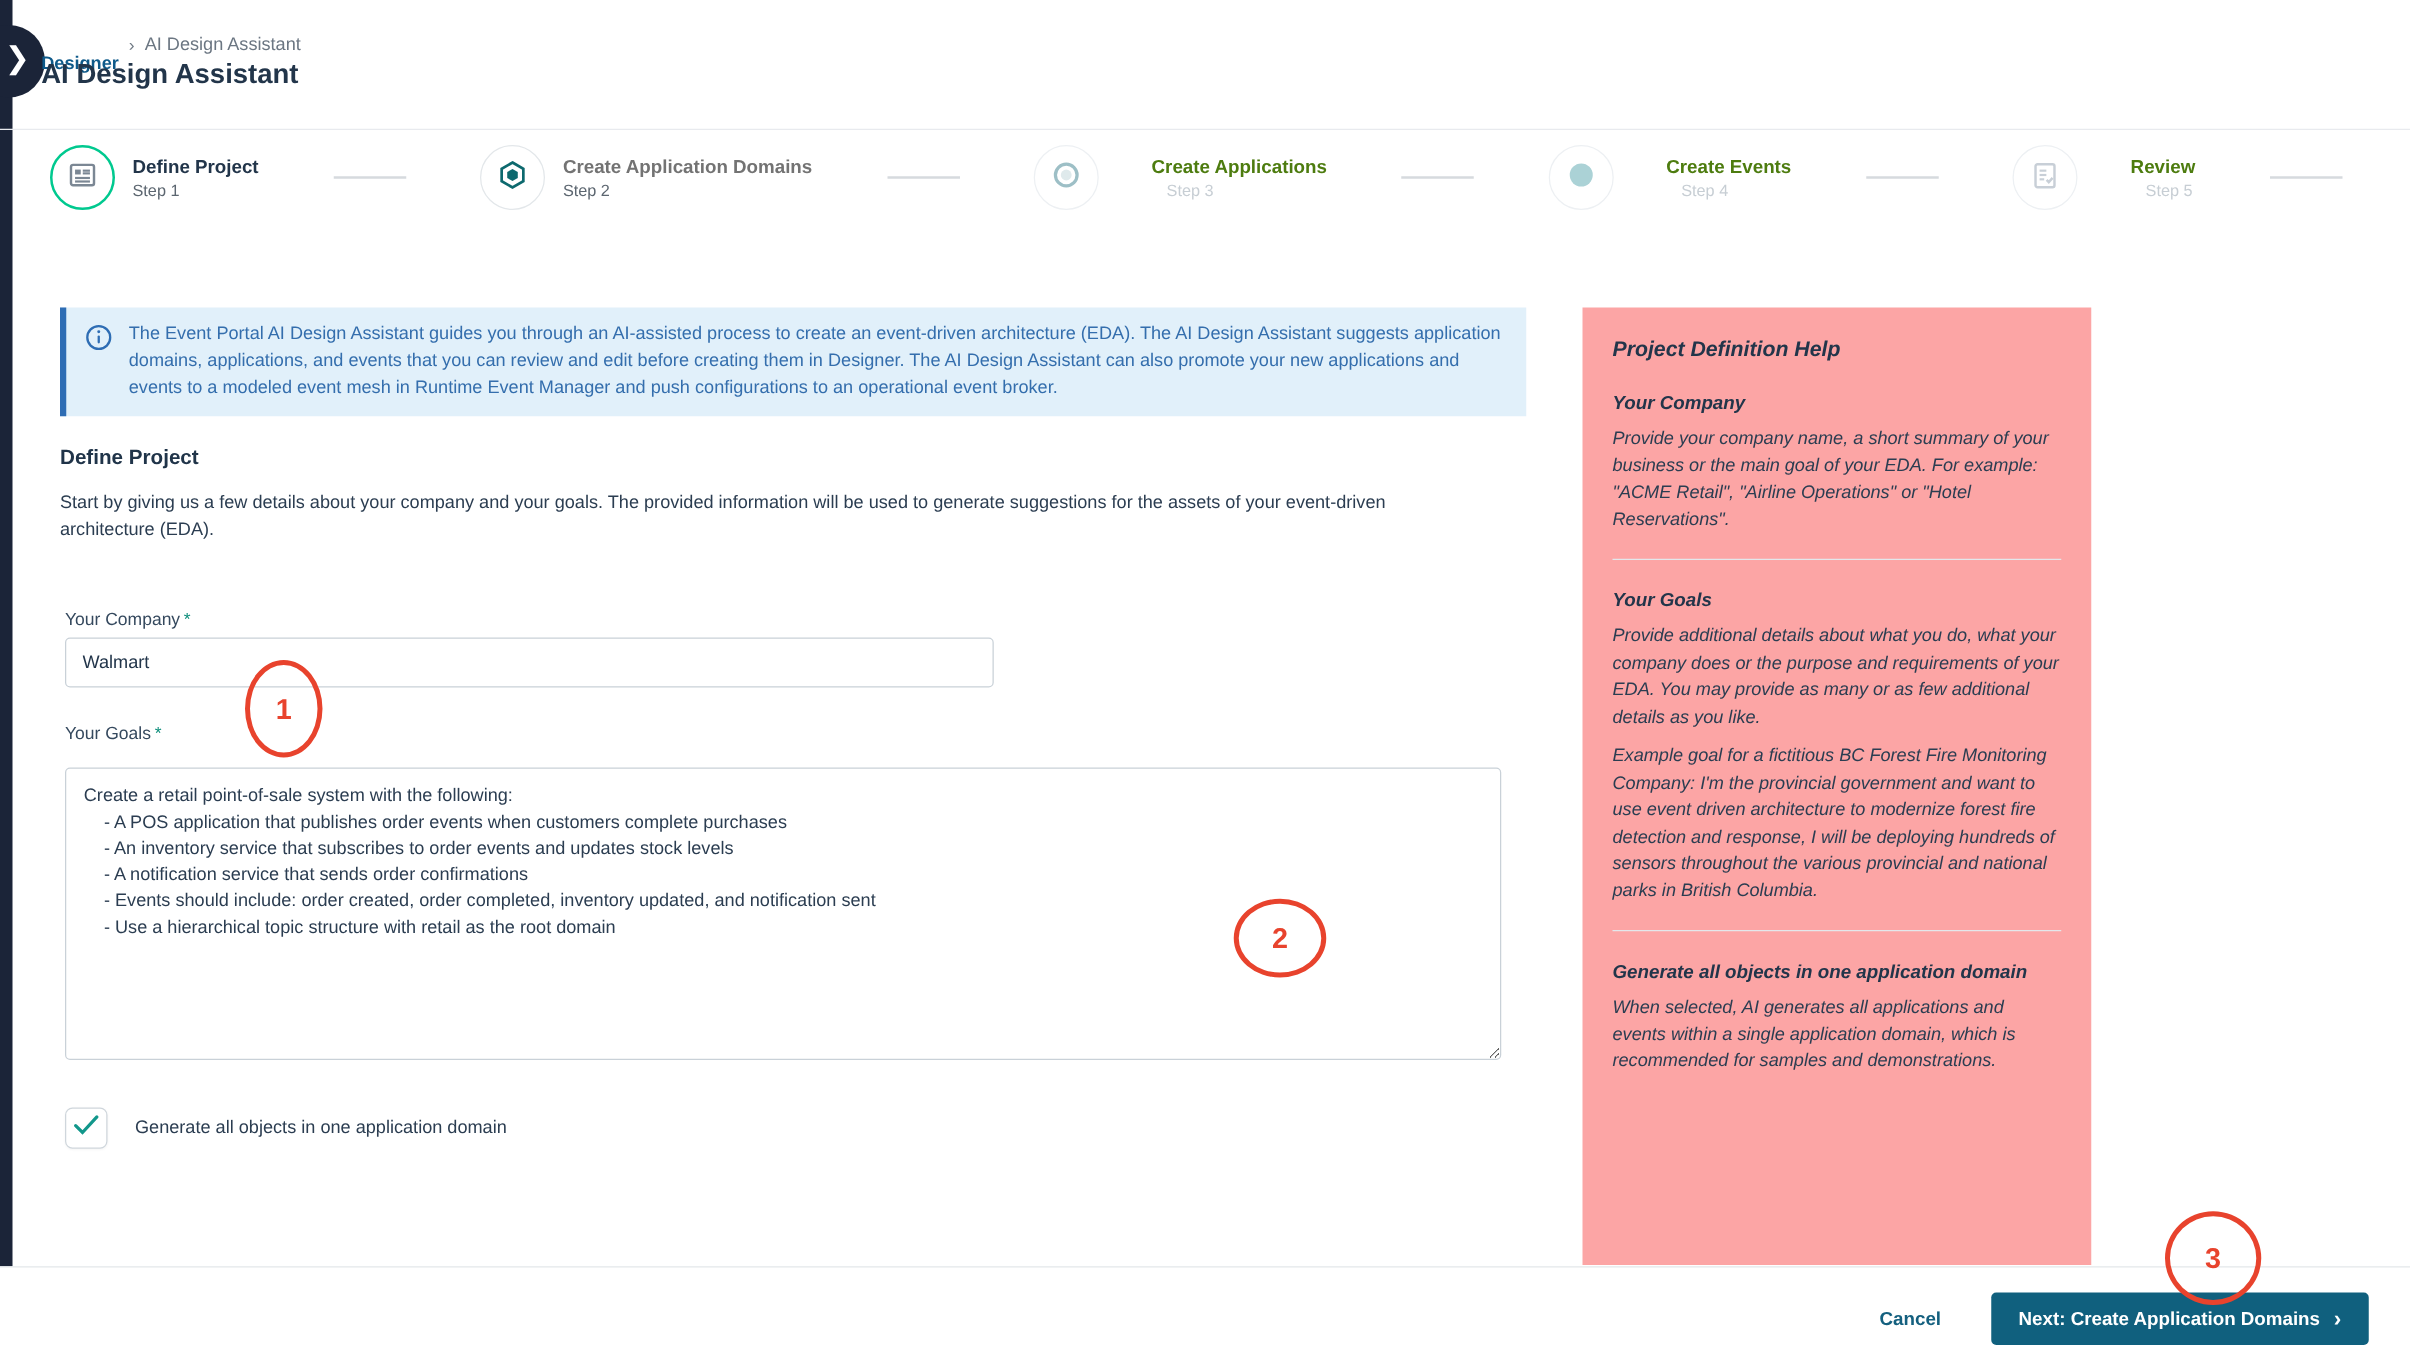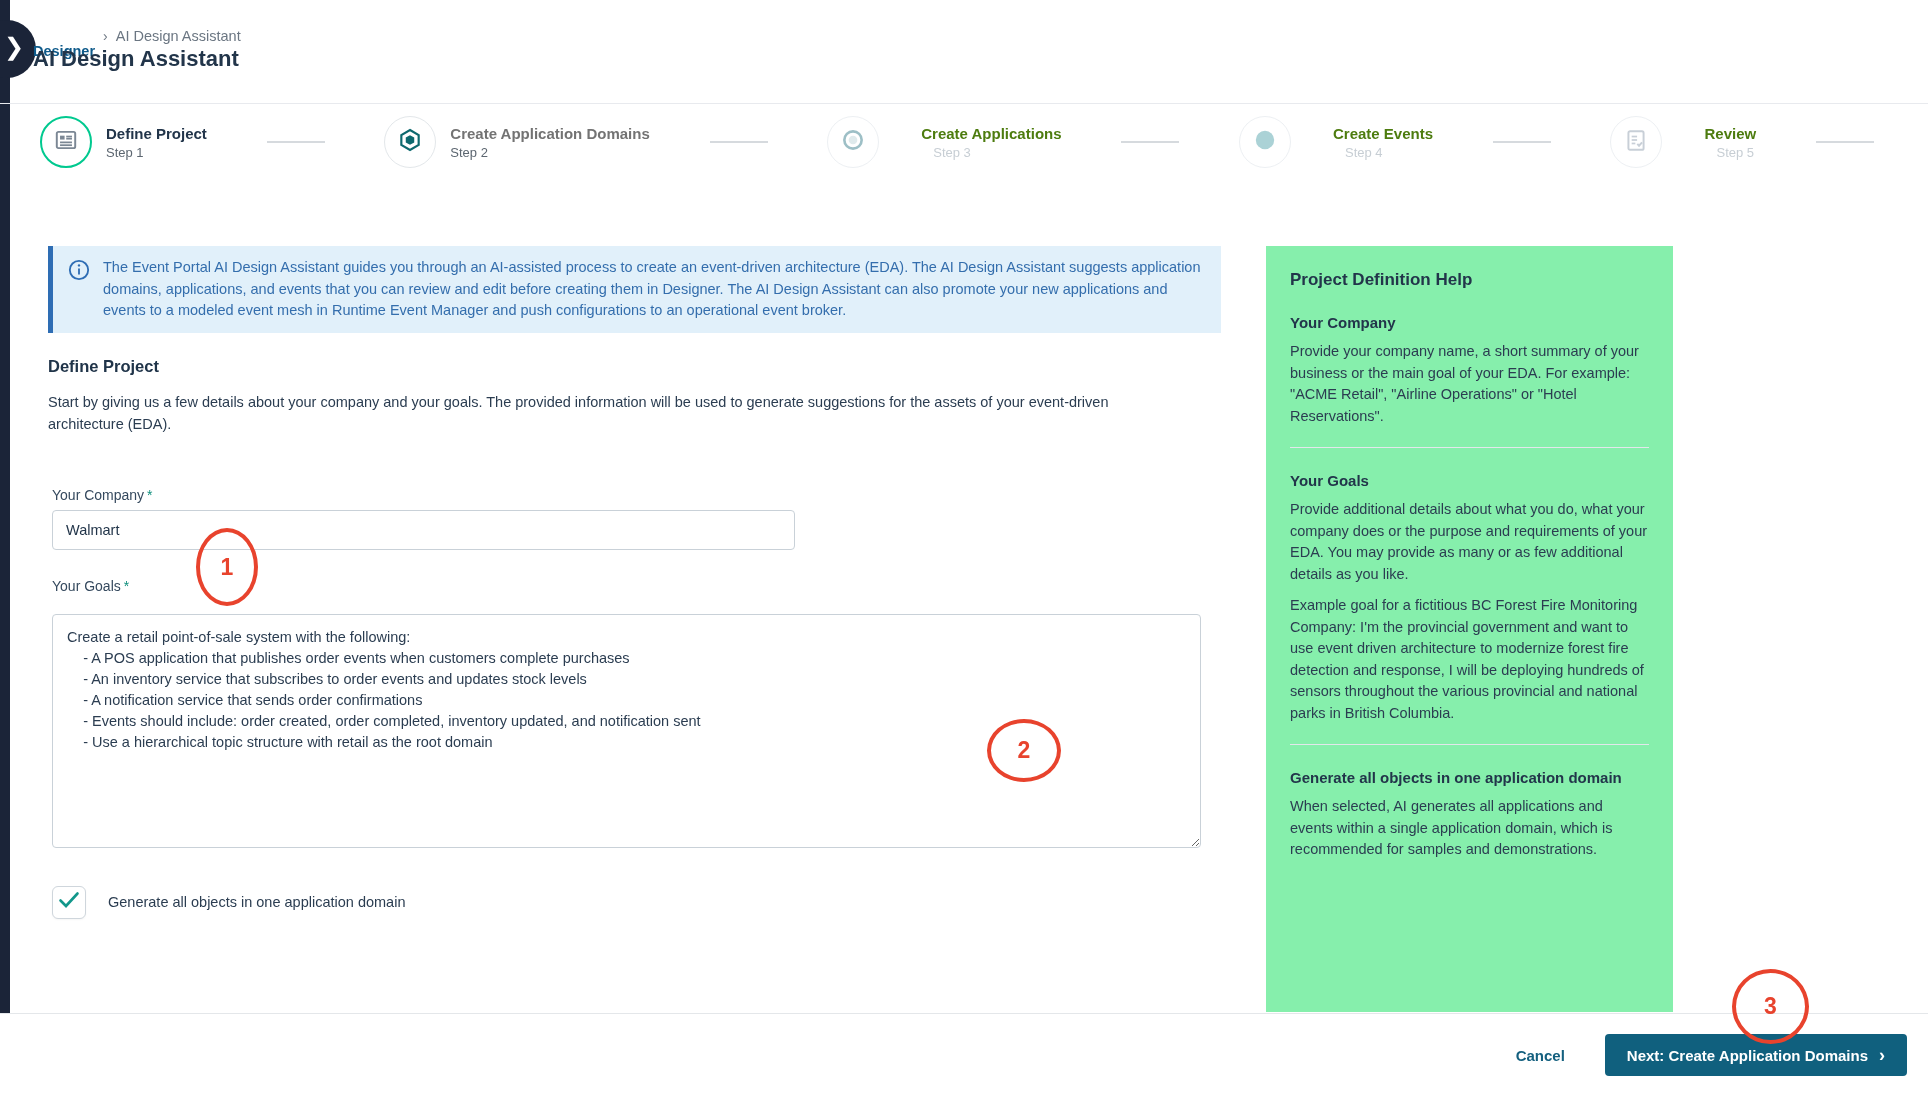--- a/index.html
+++ b/index.html
@@ -56,29 +56,29 @@
 
   .check-row { margin:38px 0 0 4px; display:flex; align-items:center; gap:22px; }
   .checkbox { width:34px; height:33px; border:1px solid #cfd6dc; border-radius:6px; background:#fff; display:flex;
     align-items:center; justify-content:center; cursor:pointer; box-shadow:0 1px 2px rgba(0,0,0,0.04); }
   .check-label { font-size:14.5px; color:#2b3d51; }
 
   .disclaimer { margin:24px 0 0 4px; width:1060px; font-size:14.5px; line-height:22.5px; color:#2b3d51; }
   .disclaimer a { color:#0b6fa8; font-weight:bold; text-decoration:none; cursor:pointer; }
 
   
-  .help-panel { position:absolute; left:1266px; top:246px; width:407px; height:766px; background:#86efac; padding:24px 24px; overflow:hidden; }
+  .help-panel { position:absolute; left:1266px; top:246px; width:407px; height:766px; background:#fca5a5; padding:24px 24px; overflow:hidden;font-style:italic; }
   .help-title { font-size:17px; font-weight:bold; color:#22354a; }
   .help-h { font-size:15px; font-weight:bold; color:#22354a; margin-top:24px; }
   .help-p { font-size:14.5px; line-height:21.5px; color:#2b3d51; margin-top:10px; }
   .help-div { height:1px; background:#e3e7eb; margin:20px 0 0 0; }
 
   
   .footer { position:absolute; left:0; top:1013px; width:1928px; height:83px; background:#ffffff; border-top:1px solid #e4e7ea;
-    display:flex; align-items:center; justify-content:flex-end; gap:40px; padding-right:21px; }
+    display:flex; align-items:center; justify-content:flex-end; gap:40px; padding-right:33px; }
   .cancel-btn { background:none; border:none; font-family:"Liberation Sans", sans-serif; font-size:15px; font-weight:bold;
     color:#14607f; cursor:pointer; }
   .next-btn { height:42px; background:#10607e; color:#ffffff; border:none; border-radius:4px; padding:0 22px;
     font-family:"Liberation Sans", sans-serif; font-size:15px; font-weight:bold; display:flex; align-items:center; gap:11px; cursor:pointer; }
   .next-chevron { font-size:18px; font-weight:bold; line-height:1; }
 
   
   .anno { position:absolute; border:4px solid #e8432d; border-radius:50%; display:flex; align-items:center; justify-content:center;
     color:#e8432d; font-weight:bold; font-size:23px; z-index:20; }
   .anno-1 { left:196px; top:528px; width:62px; height:78px; }

